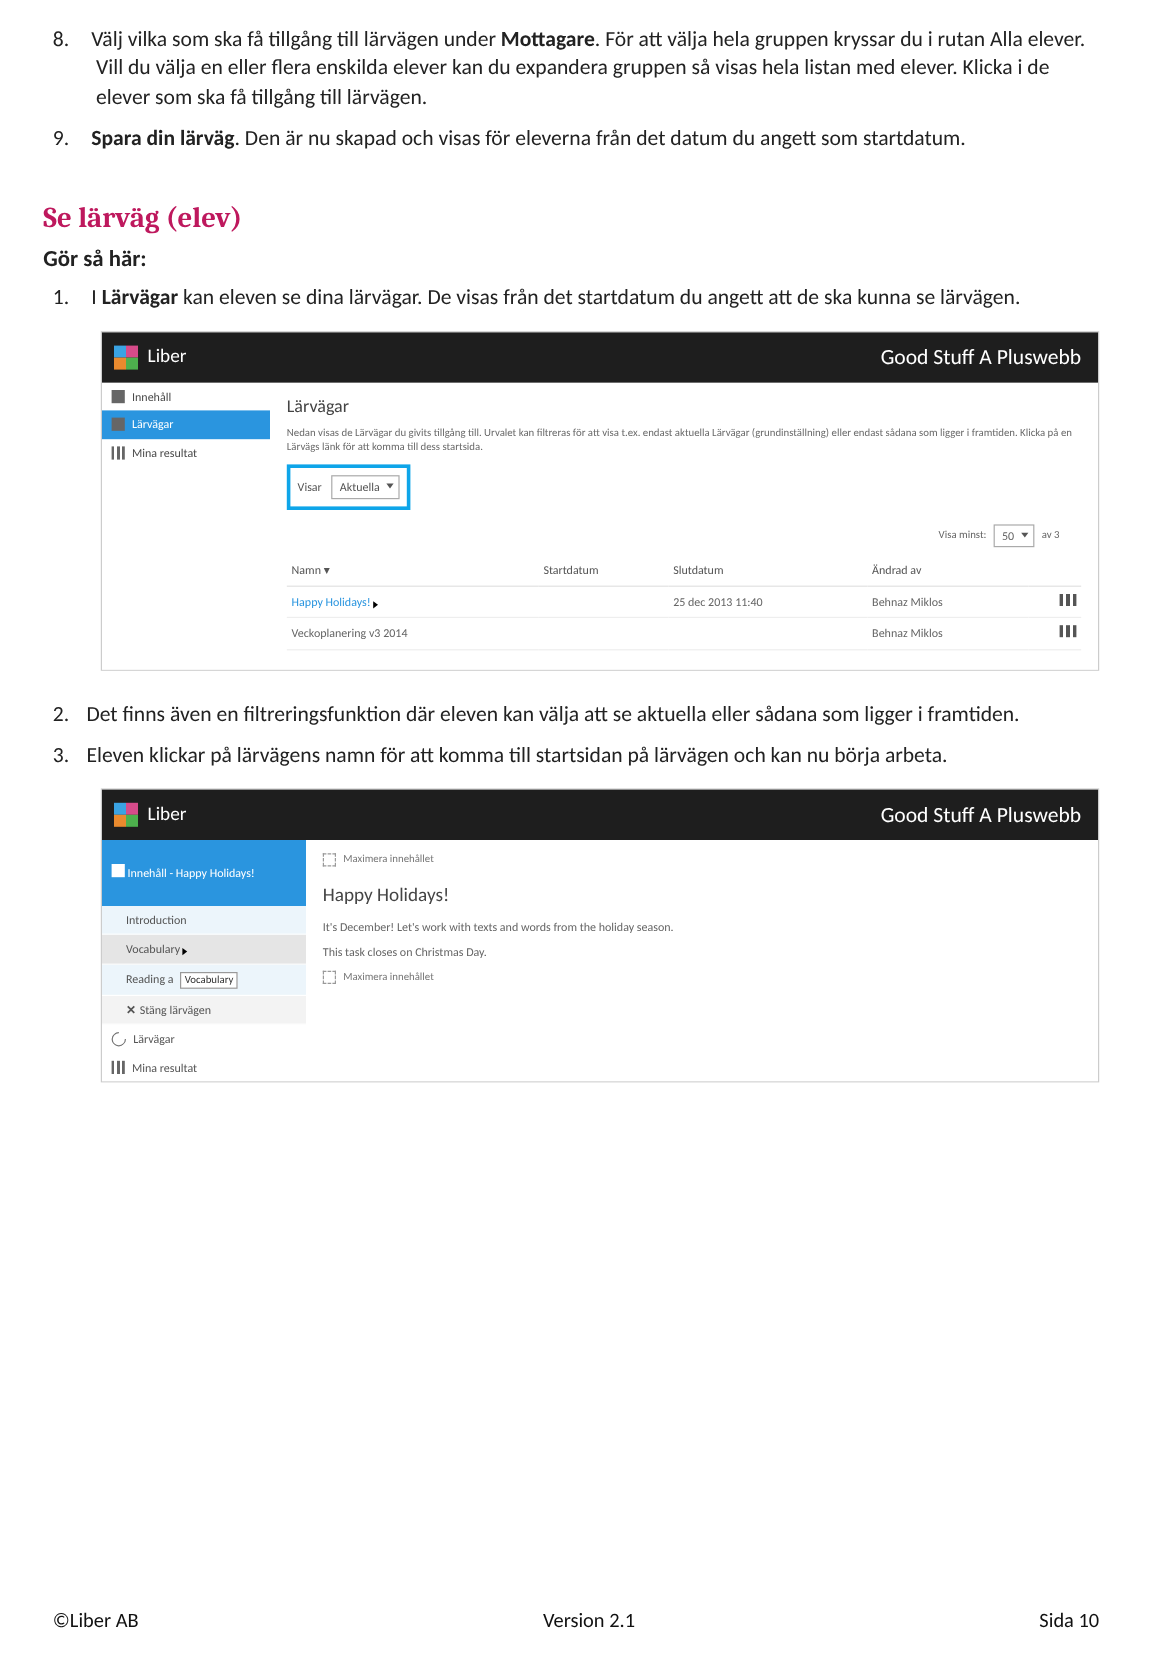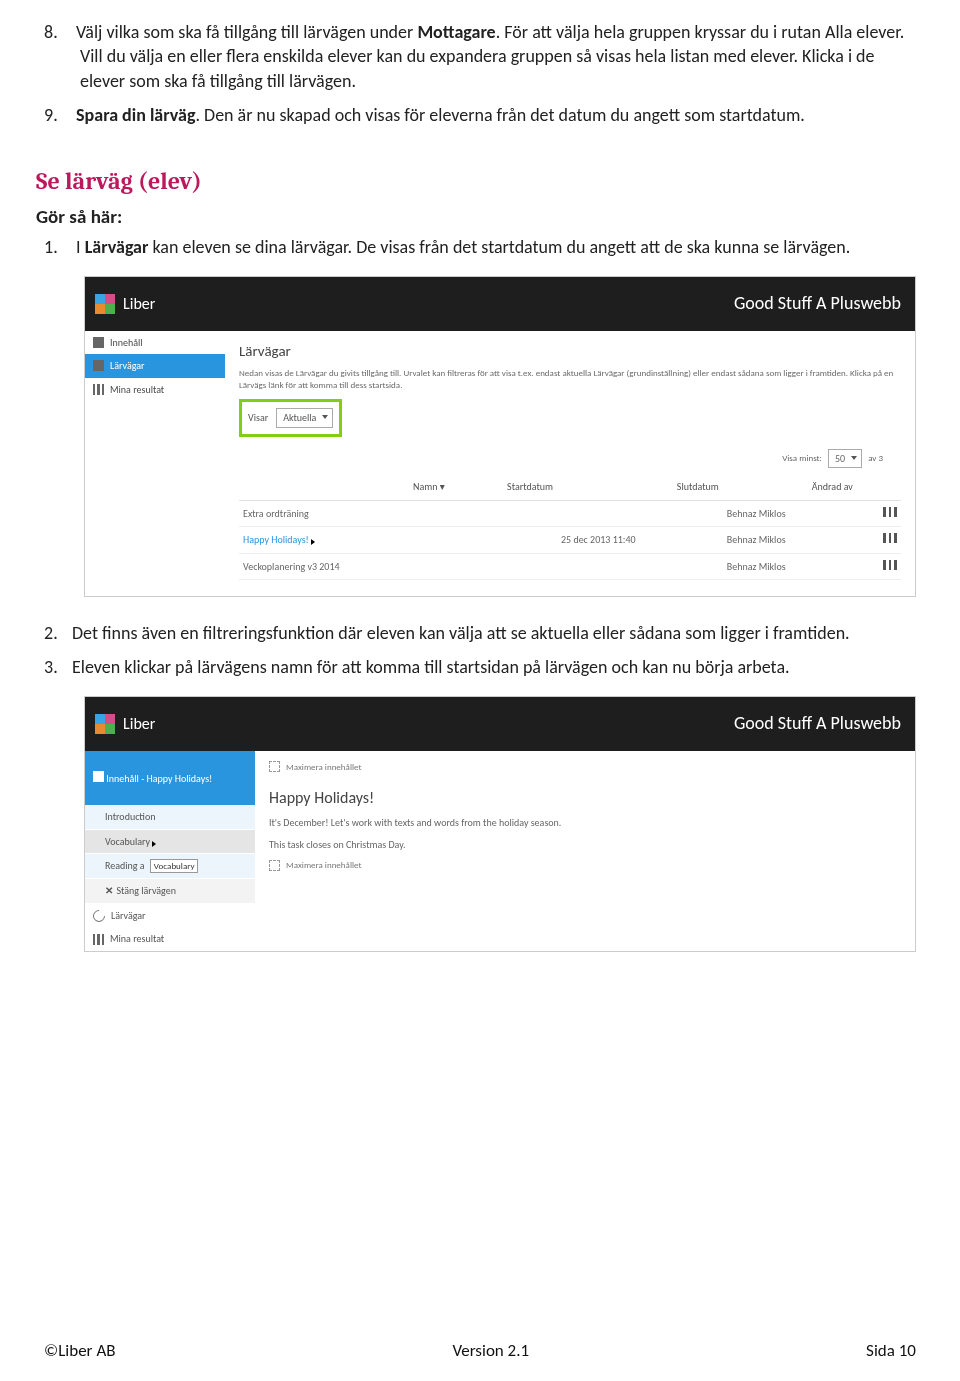--- a/index.html
+++ b/index.html
@@ -11,43 +11,43 @@
 ol.num.start8>li::before{content:counter(li)".";display:inline-block;width:28px;margin-left:-36px}
 ol.second{counter-reset:li2 0}
 ol.second>li{list-style:none;counter-increment:li2}
 ol.second>li::before{content:counter(li2)".";display:inline-block;width:28px;margin-left:-36px}
 b,.bold{font-weight:700}
 h2.section{font-family:Cambria,Georgia,serif;font-size:24px;font-weight:700;margin:38px 0 6px -8px;color:#be185d}
 h3.sub{font-family:Calibri,Arial,sans-serif;font-size:19px;font-weight:700;margin:6px 0 6px -8px}
 
 
 .shot{border:1px solid #ccc;margin:16px 0 24px 40px}
-.dark-header{background:#1e1e1e;color:#fff;height:54px;display:flex;align-items:center;justify-content:space-between;padding:0 14px 0 10px;font-size:18px}
+.dark-header{background:#1e1e1e;color:#fff;height:42px;display:flex;align-items:center;justify-content:space-between;padding:0 14px 0 10px;font-size:18px}
 .logo{display:flex;align-items:center;gap:8px;font-size:16px}
 .logo-mark{width:20px;height:20px;display:grid;grid-template-columns:10px 10px;grid-template-rows:10px 10px}
 .logo-mark span:nth-child(1){background:#3aa3e3}
 .logo-mark span:nth-child(2){background:#d64b8a}
 .logo-mark span:nth-child(3){background:#e98a2e}
 .logo-mark span:nth-child(4){background:#4db04d}
 .body-shot{background:#fff;display:flex}
 .sidebar{width:140px;border-right:0;font-size:10px;color:#4a4a4a}
 .sidebar-item{padding:5px 8px;display:flex;align-items:center;gap:6px}
 .sidebar-item.active{background:#2a95df;color:#fff}
 .ico{width:11px;height:11px;display:inline-block}
 .ico-book{background:#666}
 .ico-book2{background:#666}
 .ico-bars{background:linear-gradient(90deg,#666 20%,transparent 20%,transparent 40%,#666 40%,#666 60%,transparent 60%,transparent 80%,#666 80%)}
 .main-area{flex:1;padding:10px 14px 16px 14px;font-size:9px;color:#6a6a6a}
 .main-title{font-size:15px;color:#444;margin-bottom:6px}
-.filter-box{border:3px solid #84cc16;padding:6px;display:inline-flex;align-items:center;gap:8px;margin:8px 0 2px 0;font-size:10px;color:#555}
+.filter-box{border:3px solid #0ea5e9;padding:6px;display:inline-flex;align-items:center;gap:8px;margin:8px 0 2px 0;font-size:10px;color:#555}
 .dd{border:1px solid #aaa;padding:2px 16px 2px 6px;font-size:10px;background:#fff;position:relative}
 .dd::after{content:"";position:absolute;right:4px;top:6px;border-left:3px solid transparent;border-right:3px solid transparent;border-top:4px solid #555}
 .vrow{display:flex;justify-content:flex-end;align-items:center;gap:6px;font-size:9px;color:#666;margin:10px 18px 6px 0}
 .table{width:100%;border-collapse:collapse;font-size:10px}
-.table th{text-align:right;color:#555;font-weight:400;padding:6px 4px;border-bottom:1px solid #e2e2e2}
+.table th{text-align:left;color:#555;font-weight:400;padding:6px 4px;border-bottom:1px solid #e2e2e2}
 .table td{padding:6px 4px;border-bottom:1px solid #eee;color:#666}
 .table a{color:#2a95df;text-decoration:none}
 .bars-icon{display:inline-block;width:14px;height:10px;background:linear-gradient(90deg,#555 20%,transparent 20%,transparent 40%,#555 40%,#555 60%,transparent 60%,transparent 80%,#555 80%)}
 .cursor-small{display:inline-block;width:0;height:0;border-left:4px solid #000;border-top:3px solid transparent;border-bottom:3px solid transparent;position:relative;top:2px}
 
 
 .sidebar2{width:170px;font-size:10px}
 .side2-head{background:#2a95df;color:#fff;padding:20px 8px}
 .side2-item{background:#ecf5fb;color:#555;padding:5px 0 5px 20px;border-bottom:1px solid #fff}
 .side2-item.sel{background:#e5e5e5}
@@ -130,27 +130,20 @@
           <thead>
               <tr>
             <th>Namn ▾</th>
             <th>Startdatum</th>
             <th>Slutdatum</th>
             <th>Ändrad av</th>
             <th></th>
           </tr>
             </thead>
           <tbody>
-            <tr>
-              <td><span>Extra ordträning</span></td>
-              <td></td>
-              <td></td>
-              <td>Behnaz Miklos</td>
-              <td style="text-align:right"><span class="bars-icon"></span></td>
-            </tr>
             <tr>
               <td><a>Happy Holidays!</a> <span class="cursor-small"></span></td>
               <td></td>
               <td>25 dec 2013 11:40</td>
               <td>Behnaz Miklos</td>
               <td style="text-align:right"><span class="bars-icon"></span></td>
             </tr>
             <tr>
               <td><span>Veckoplanering v3 2014</span></td>
               <td></td>

